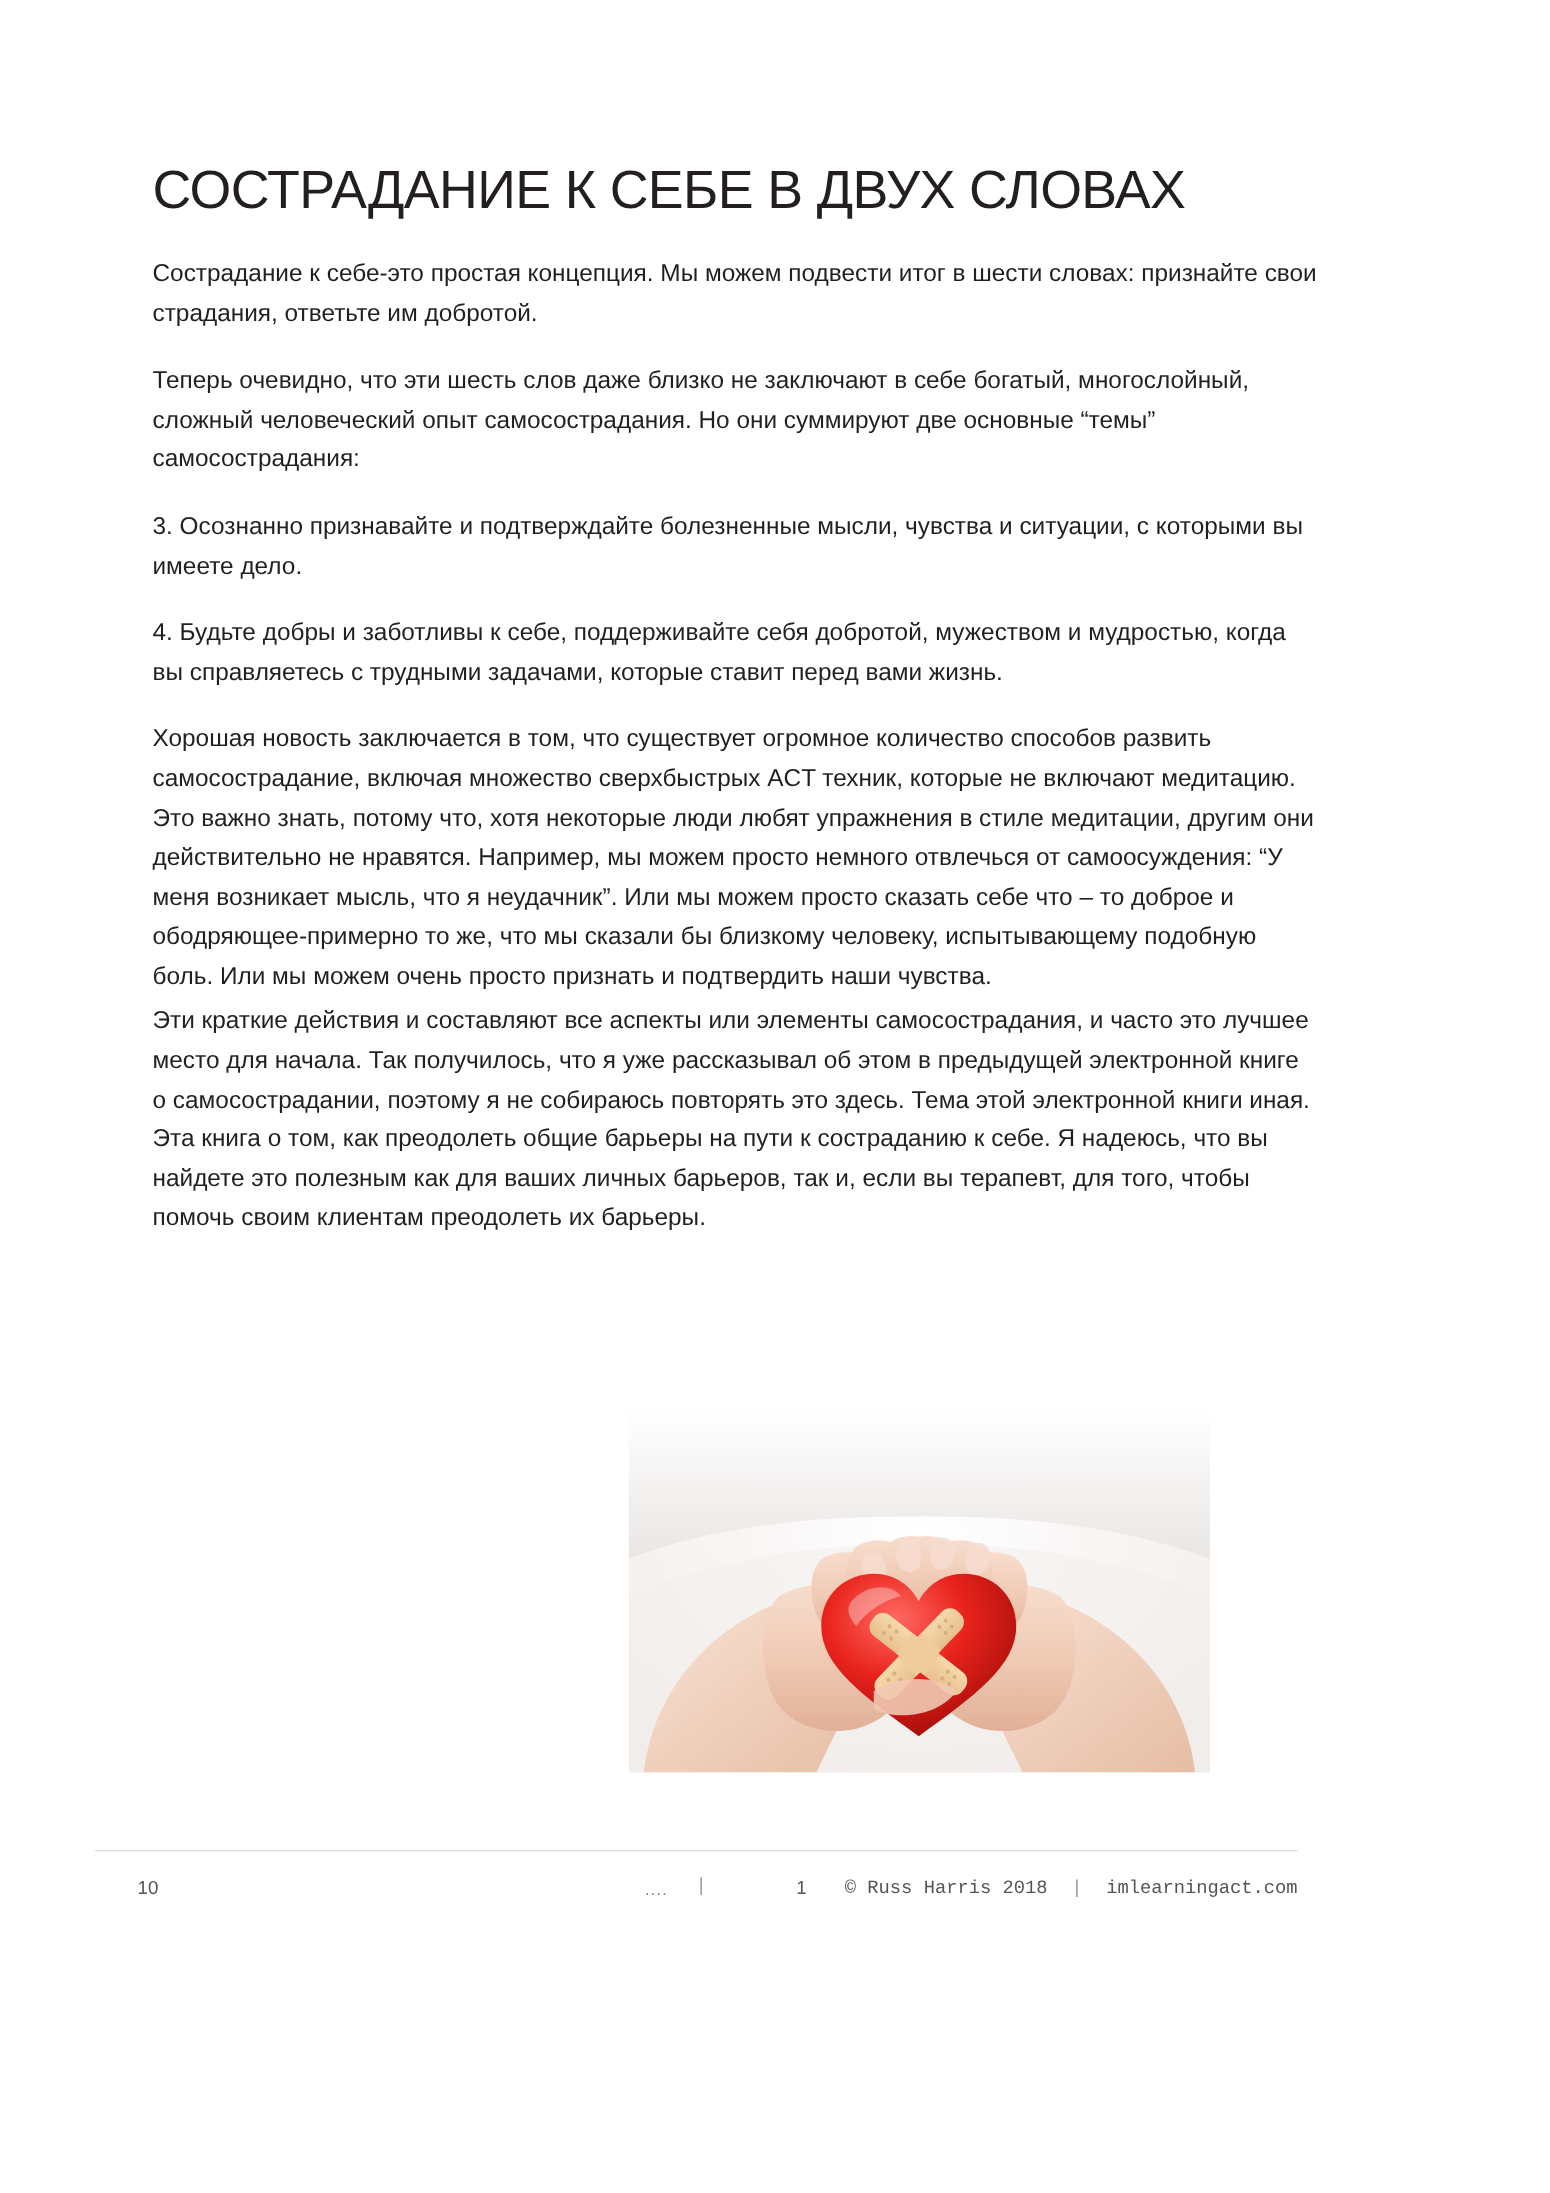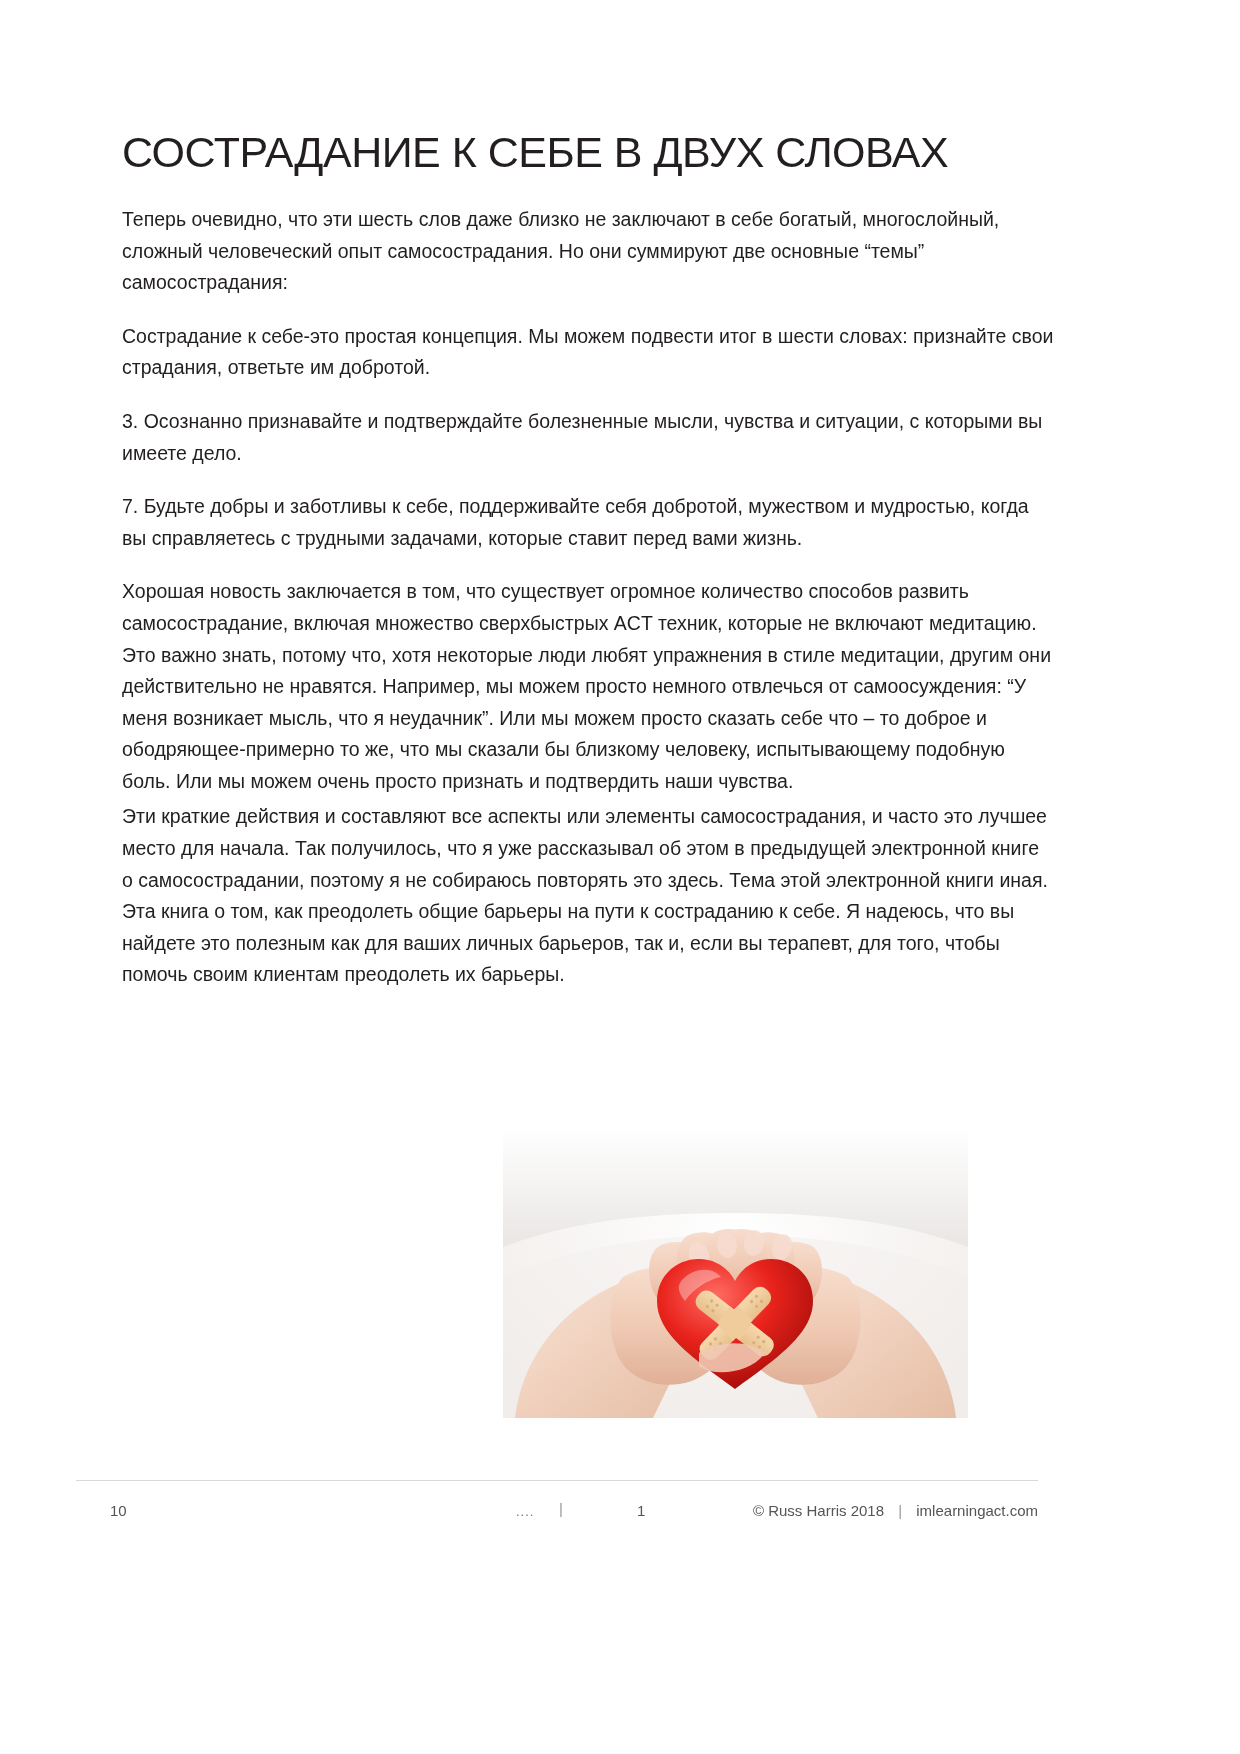--- a/index.html
+++ b/index.html
@@ -99,38 +99,39 @@
     position: absolute;
     left: 561px;
     top: 6px;
   }
   .footer .f-right {
     position: absolute;
     right: 0;
     top: 6px;
     text-align: center;
     white-space: nowrap;
+    font-family: Liberation Mono, monospace;
   }
   .footer .f-right .sep {
     color: #999999;
     padding: 0 10px;
   }
 </style>
 </head>
 <body>
 
 <div class="page">
 
   <div class="content">
     <h1 class="doc-title">СОСТРАДАНИЕ К СЕБЕ В ДВУХ СЛОВАХ</h1>
 
+    <p class="para">Сострадание к себе-это простая концепция. Мы можем подвести итог в шести словах: признайте свои страдания, ответьте им добротой.</p>
     <p class="para">Теперь очевидно, что эти шесть слов даже близко не заключают в себе богатый, многослойный, сложный человеческий опыт самосострадания. Но они суммируют две основные “темы” самосострадания:</p>
-    <p class="para">Сострадание к себе-это простая концепция. Мы можем подвести итог в шести словах: признайте свои страдания, ответьте им добротой.</p>
     <p class="para">3. Осознанно признавайте и подтверждайте болезненные мысли, чувства и ситуации, с которыми вы имеете дело.</p>
-    <p class="para">7. Будьте добры и заботливы к себе, поддерживайте себя добротой, мужеством и мудростью, когда вы справляетесь с трудными задачами, которые ставит перед вами жизнь.</p>
+    <p class="para">4. Будьте добры и заботливы к себе, поддерживайте себя добротой, мужеством и мудростью, когда вы справляетесь с трудными задачами, которые ставит перед вами жизнь.</p>
     <p class="para tight">Хорошая новость заключается в том, что существует огромное количество способов развить самосострадание, включая множество сверхбыстрых ACT техник, которые не включают медитацию. Это важно знать, потому что, хотя некоторые люди любят упражнения в стиле медитации, другим они действительно не нравятся. Например, мы можем просто немного отвлечься от самоосуждения: “У меня возникает мысль, что я неудачник”. Или мы можем просто сказать себе что – то доброе и ободряющее-примерно то же, что мы сказали бы близкому человеку, испытывающему подобную боль. Или мы можем очень просто признать и подтвердить наши чувства.</p>
     <p class="para">Эти краткие действия и составляют все аспекты или элементы самосострадания, и часто это лучшее место для начала. Так получилось, что я уже рассказывал об этом в предыдущей электронной книге о самосострадании, поэтому я не собираюсь повторять это здесь. Тема этой электронной книги иная. Эта книга о том, как преодолеть общие барьеры на пути к состраданию к себе. Я надеюсь, что вы найдете это полезным как для ваших личных барьеров, так и, если вы терапевт, для того, чтобы помочь своим клиентам преодолеть их барьеры.</p>
   </div>
 
   <div class="figure">
     <svg width="465" height="291" viewBox="0 0 465 291" xmlns="http://www.w3.org/2000/svg">
       <defs>
         <radialGradient id="bg" cx="50%" cy="35%" r="75%">
           <stop offset="0%" stop-color="#ffffff"></stop>
           <stop offset="100%" stop-color="#efeae7"></stop>

